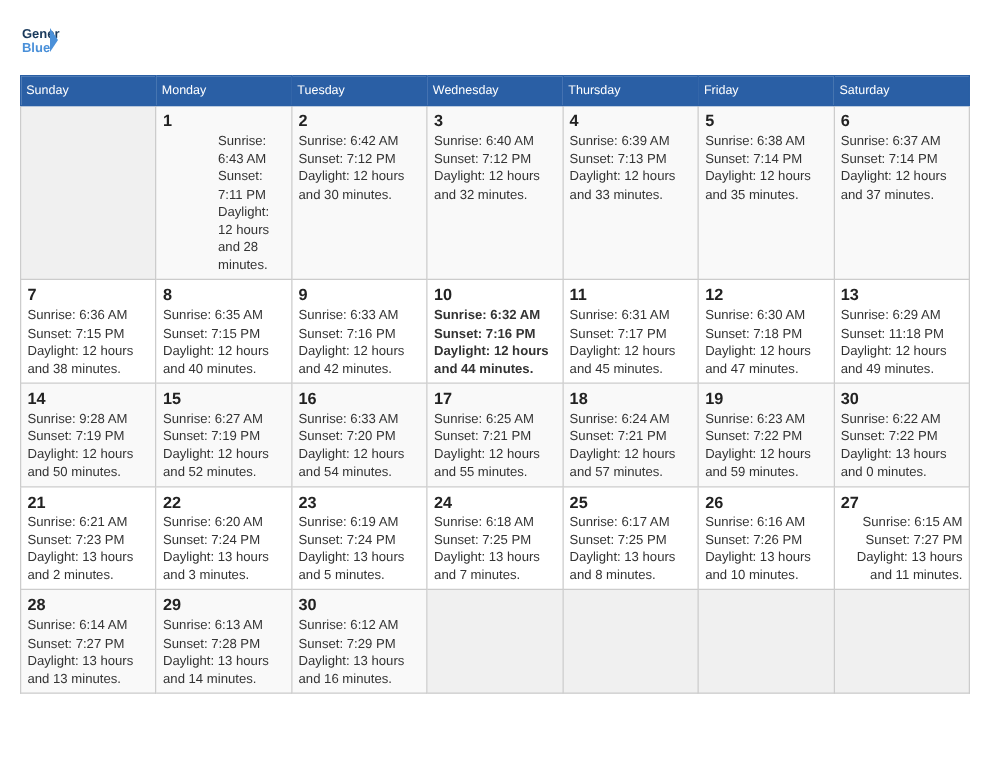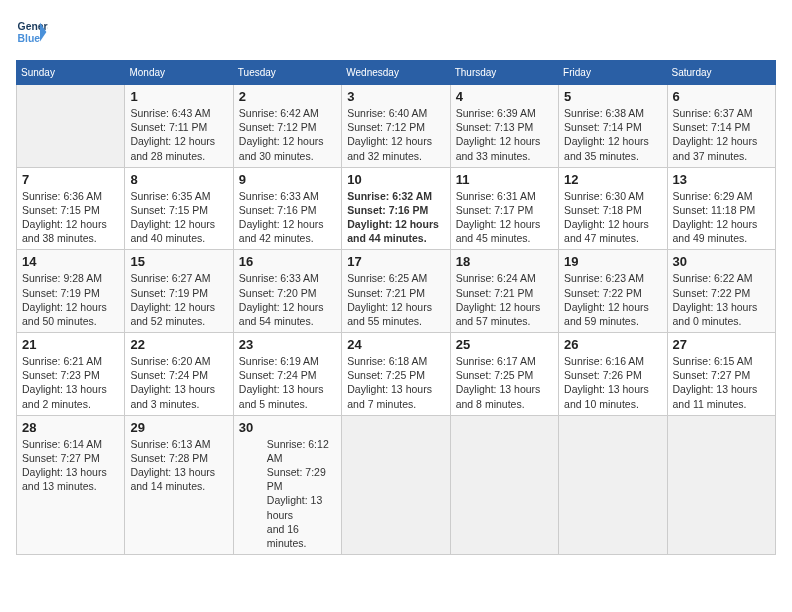--- a/index.html
+++ b/index.html
@@ -108,21 +108,21 @@
         <th>Thursday</th>
         <th>Friday</th>
         <th>Saturday</th>
       </tr>
   </thead>
   <tbody id="calendar-body">
   <tr>
         <td class="empty-cell"></td>
         <td>
           <span class="day-num">1</span>
-          <div class="day-info" style="white-space: pre-line;">Sunrise: 6:43 AM
+          <div class="day-info" style="white-space: pre-line; margin-left: 44px;">Sunrise: 6:43 AM
 Sunset: 7:11 PM
 Daylight: 12 hours
 and 28 minutes.</div>
         </td>
         <td>
           <span class="day-num">2</span>
           <div class="day-info" style="white-space: pre-line;">Sunrise: 6:42 AM
 Sunset: 7:12 PM
 Daylight: 12 hours
 and 30 minutes.</div>
@@ -296,21 +296,21 @@
         </td>
         <td>
           <span class="day-num">26</span>
           <div class="day-info" style="white-space: pre-line;">Sunrise: 6:16 AM
 Sunset: 7:26 PM
 Daylight: 13 hours
 and 10 minutes.</div>
         </td>
         <td>
           <span class="day-num">27</span>
-          <div class="day-info" style="white-space: pre-line;">Sunrise: 6:15 AM
+          <div class="day-info" style="white-space: pre-line; text-align: right;">Sunrise: 6:15 AM
 Sunset: 7:27 PM
 Daylight: 13 hours
 and 11 minutes.</div>
         </td>
       </tr>
       <tr>
         <td>
           <span class="day-num">28</span>
           <div class="day-info" style="white-space: pre-line;">Sunrise: 6:14 AM
 Sunset: 7:27 PM
@@ -319,21 +319,21 @@
         </td>
         <td>
           <span class="day-num">29</span>
           <div class="day-info" style="white-space: pre-line;">Sunrise: 6:13 AM
 Sunset: 7:28 PM
 Daylight: 13 hours
 and 14 minutes.</div>
         </td>
         <td>
           <span class="day-num">30</span>
-          <div class="day-info" style="white-space: pre-line; margin-left: 28px;">Sunrise: 6:12 AM
+          <div class="day-info" style="white-space: pre-line;">Sunrise: 6:12 AM
 Sunset: 7:29 PM
 Daylight: 13 hours
 and 16 minutes.</div>
         </td>
         <td class="empty-cell"></td>
         <td class="empty-cell"></td>
         <td class="empty-cell"></td>
         <td class="empty-cell"></td>
       </tr>
     </tbody>

